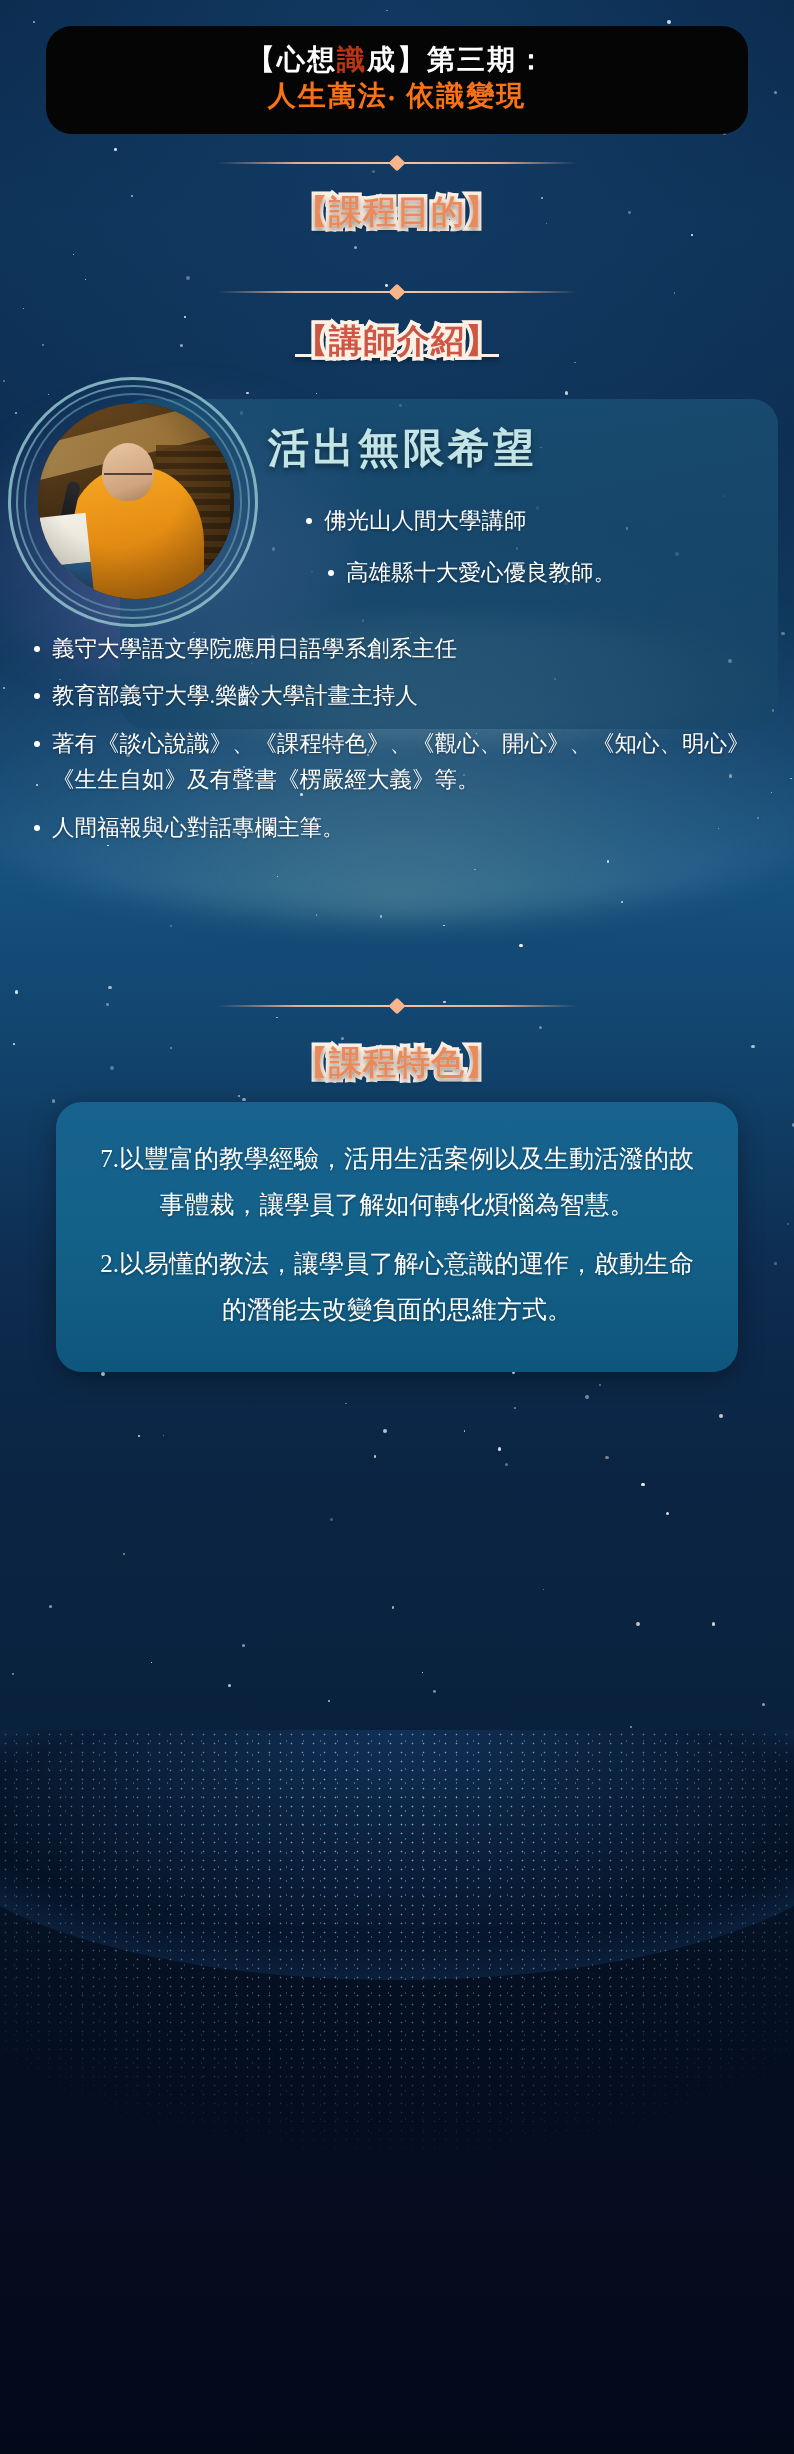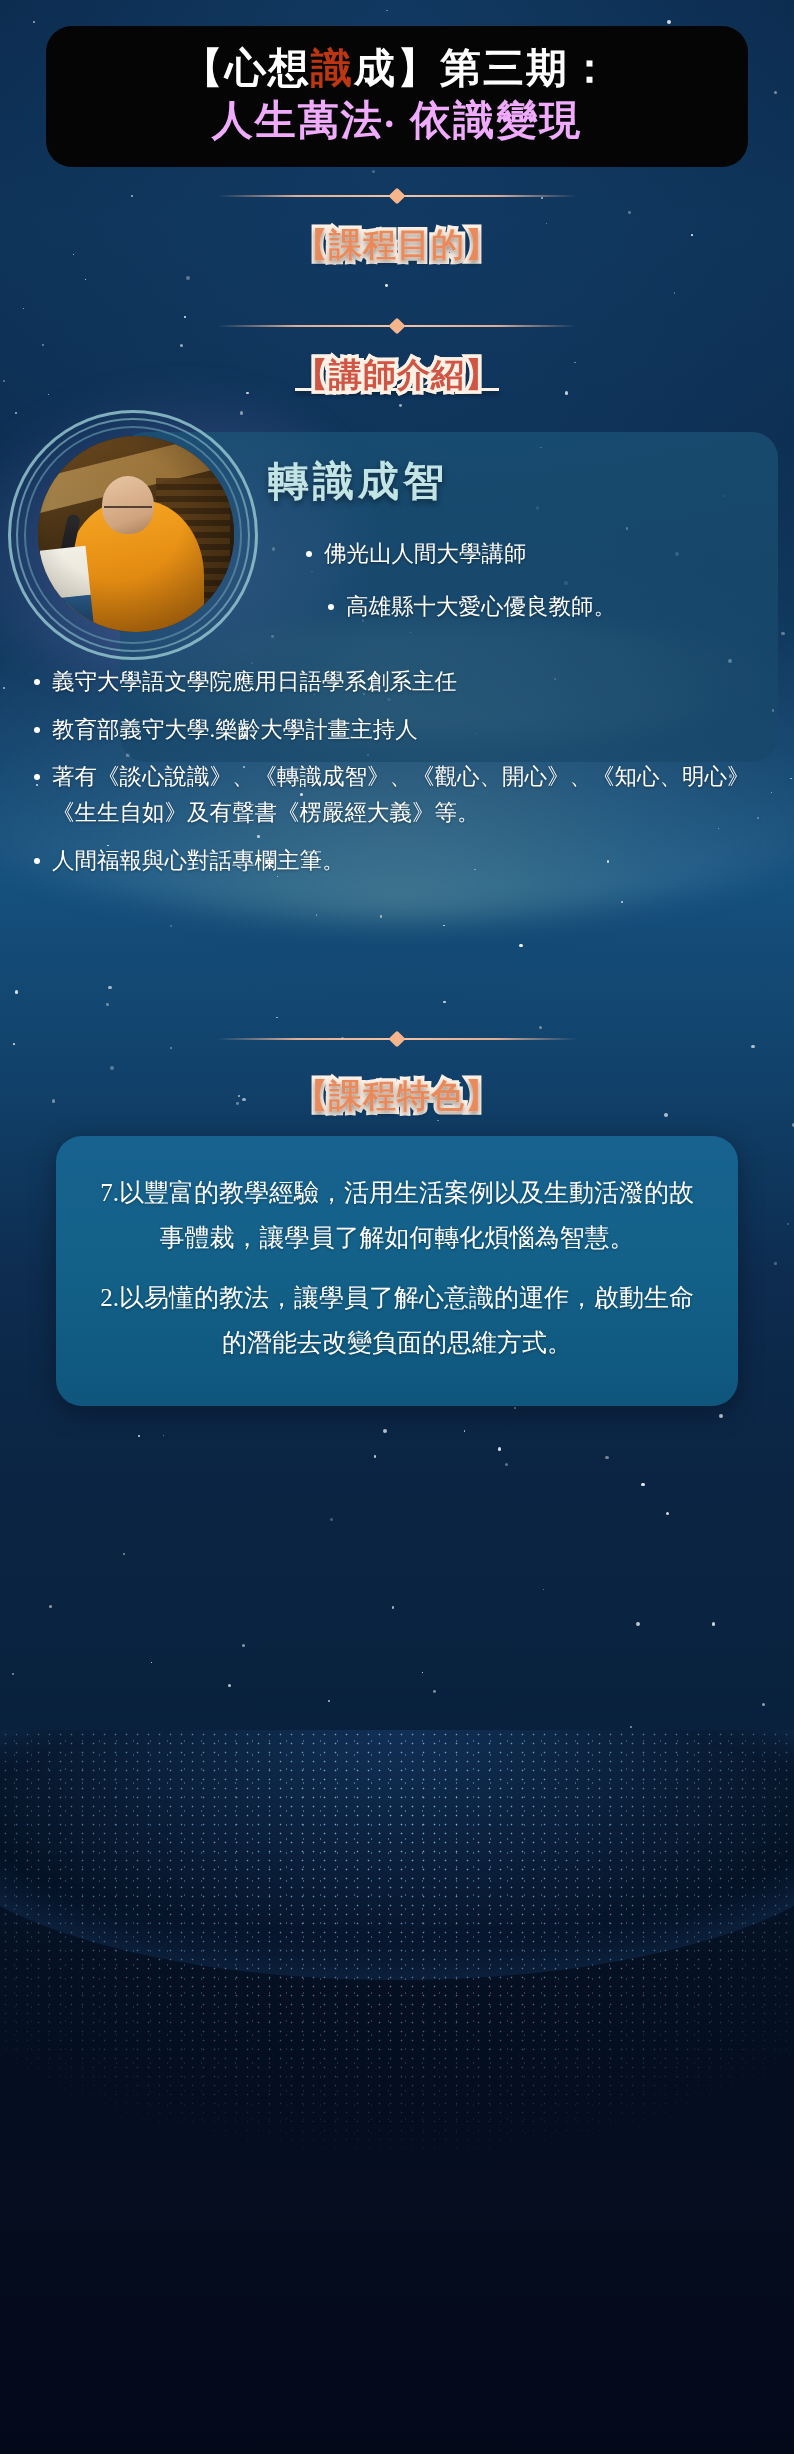--- a/index.html
+++ b/index.html
@@ -124,29 +124,29 @@
 
   
   .title-plaque {
     margin: 26px 46px 0 46px;
     background: #050505;
     border-radius: 26px;
     padding: 16px 18px 20px 18px;
     text-align: center;
   }
   .title-line {
-    font-family: Liberation Sans, sans-serif;
+    font-family: Liberation Serif, serif;
     font-weight: bold;
-    font-size: 41px;
+    font-size: 28px;
     letter-spacing: 2px;
     line-height: 1.28;
     white-space: nowrap;
   }
   .title-line1 { color: #ffffff; }
-  .title-line2 { color: #f0abfc; }
+  .title-line2 { color: #f97316; }
   .hl-red { color: #bb3611; }
 
   
   .divider {
     position: relative;
     height: 26px;
     margin: 16px 0 6px 0;
   }
   .divider .bar {
     position: absolute;
@@ -606,34 +606,34 @@
           <div class="robe"></div>
           <div class="head"></div>
           <div class="glasses"></div>
           <div class="mic"></div>
           <div class="book"></div>
           <div class="shade"></div>
         </div>
       </div>
     </div>
 
-    <div class="instructor-name">轉識成智</div>
+    <div class="instructor-name">活出無限希望</div>
 
     <div class="bullets-top">
       <ul class="bl" id="cred-top">
           <li>佛光山人間大學講師</li>
           <li>高雄縣十大愛心優良教師。</li>
         </ul>
     </div>
 
     <div class="bullets-rest">
       <ul class="bl" id="cred-rest">
           <li>義守大學語文學院應用日語學系創系主任</li>
           <li>教育部義守大學.樂齡大學計畫主持人</li>
-          <li>著有《談心說識》、《轉識成智》、《觀心、開心》、《知心、明心》《生生自如》及有聲書《楞嚴經大義》等。</li>
+          <li>著有《談心說識》、《課程特色》、《觀心、開心》、《知心、明心》《生生自如》及有聲書《楞嚴經大義》等。</li>
           <li>人間福報與心對話專欄主筆。</li>
         </ul>
     </div>
   </div>
 
   <div class="divider" style="margin-top:96px;">
     <div class="bar"></div>
     <div class="gem"></div>
   </div>
 

